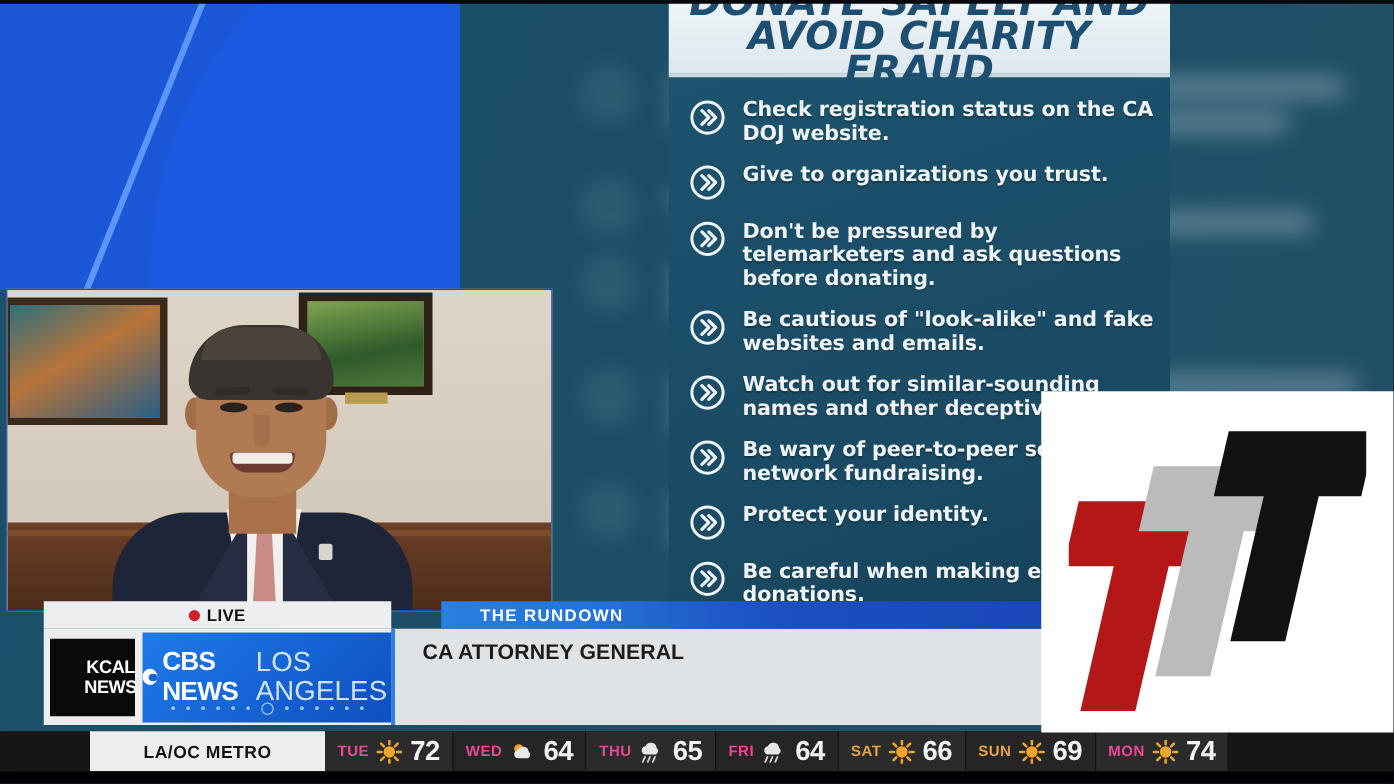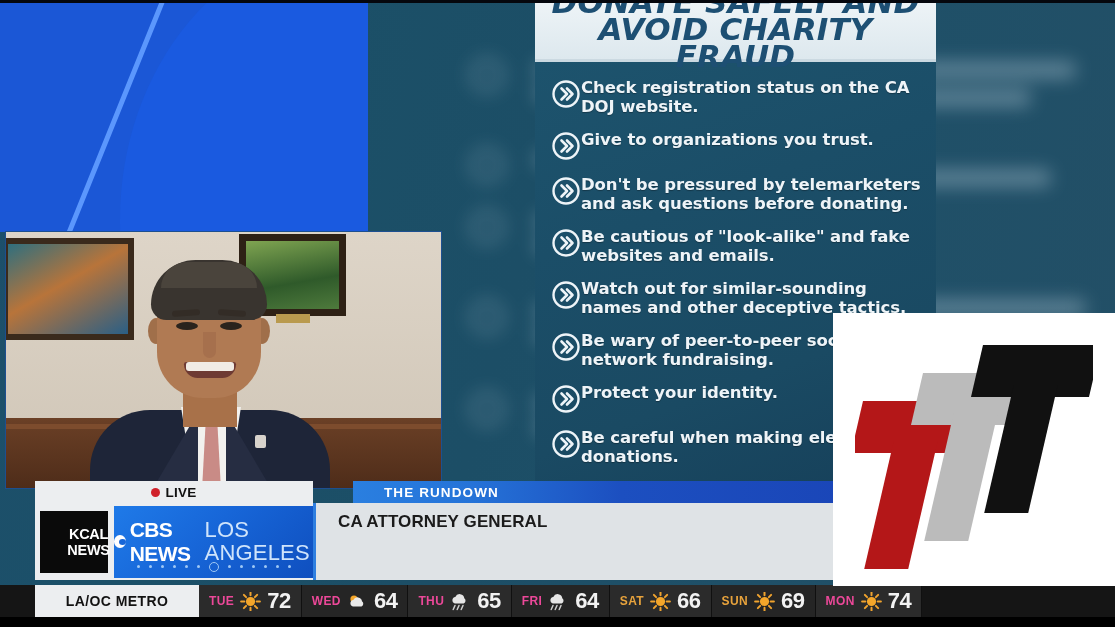--- a/index.html
+++ b/index.html
@@ -50,21 +50,21 @@
     font-style:italic; font-weight:bold; color:#1d4f73;
     font-size:31px; line-height:27px; letter-spacing:.2px;
     text-align:center; font-variant:small-caps; text-transform:uppercase;
   }
   .panel-title h1 .l2 { display:block; }
   .panel-body {
     height:419px;
     background:linear-gradient(160deg,#1d536d 0%,#1b4e68 35%,#1a4a63 70%,#16405a 100%);
     padding:16px 10px 0 16px;
   }
-  .bullet { display:flex; margin-bottom:14px; align-items:flex-start; }
+  .bullet { display:flex; gap:13px; margin-bottom:14px; align-items:flex-start; }
   .bullet-ico { flex:0 0 auto; width:30px; height:30px; margin-top:1px; }
   .bullet-ico svg { display:block; }
   .bullet-txt {
     color:#eef4f8; font-family:"DejaVu Sans", sans-serif;
     font-weight:bold; font-size:16.5px; line-height:19px; letter-spacing:-.1px;
     text-shadow:0 1px 1px rgba(0,0,0,.3);
   }
 
   
   .video { position:absolute; left:5px; top:231px; width:437px; height:258px;
@@ -137,21 +137,21 @@
   .cbs-dots .ring { width:10px; height:10px; border-radius:50%; border:1.5px solid #9fc8f5; background:none; }
   .cy-name { flex:1; background:#dfe3e6; border-left:3px solid #2f7fe0;
              padding:9px 0 0 22px; }
   .cy-name h2 { font-size:28px; font-weight:bold; color:#121212; letter-spacing:-.4px; line-height:31px; }
   .cy-name h3 { font-size:17px; font-weight:bold; color:#1b1b1b; letter-spacing:.1px; line-height:20px; }
 
   
   .ticker { position:absolute; left:0; top:585px; width:1115px; height:32px;
             background:#151515; display:flex; align-items:stretch; }
   .tk-pad { width:35px; }
-  .tk-metro { width:164px; background:#eceef0; display:flex; align-items:center; justify-content:center; }
+  .tk-metro { width:188px; background:#eceef0; display:flex; align-items:center; justify-content:center;margin-left:37px; }
   .tk-metro span { font-size:14px; font-weight:bold; color:#121212; letter-spacing:.4px; }
   .tk-cell { display:flex; align-items:center; gap:6px; padding:0 10px;
              background:#2b2b2b; border-right:1px solid #101010; }
   .tk-cell.alt { background:#252525; }
   .tk-day { font-size:12px; font-weight:bold; color:#ec4899; letter-spacing:.4px; }
   .tk-day.wknd { color:#e8a33c; }
   .tk-temp { font-size:22px; font-weight:bold; color:#f2f2f2; letter-spacing:-.5px; }
   .ico { width:21px; height:19px; position:relative; flex:0 0 auto; }
 
   

